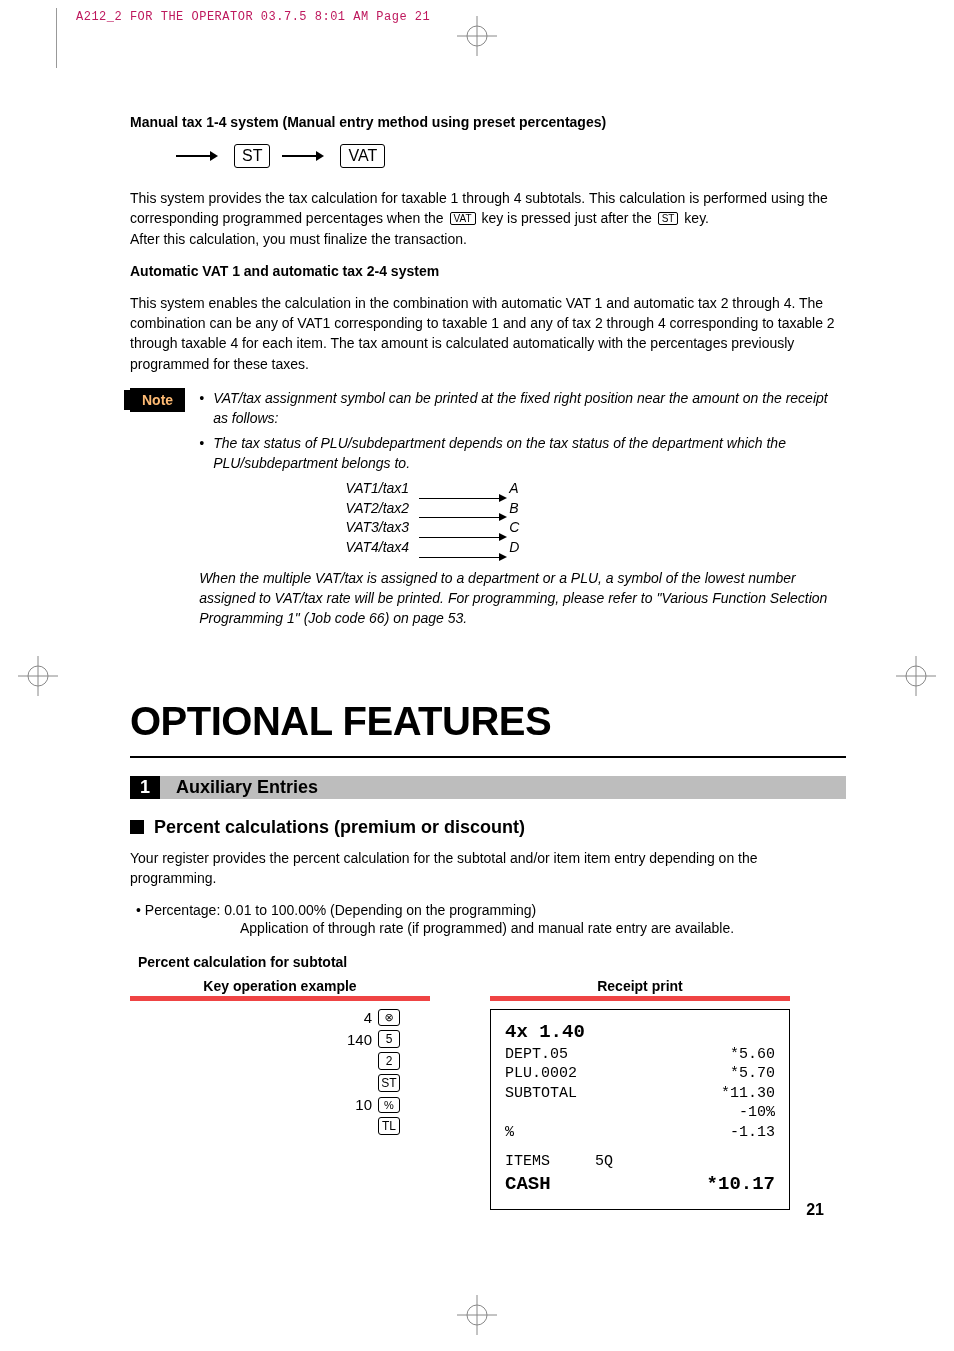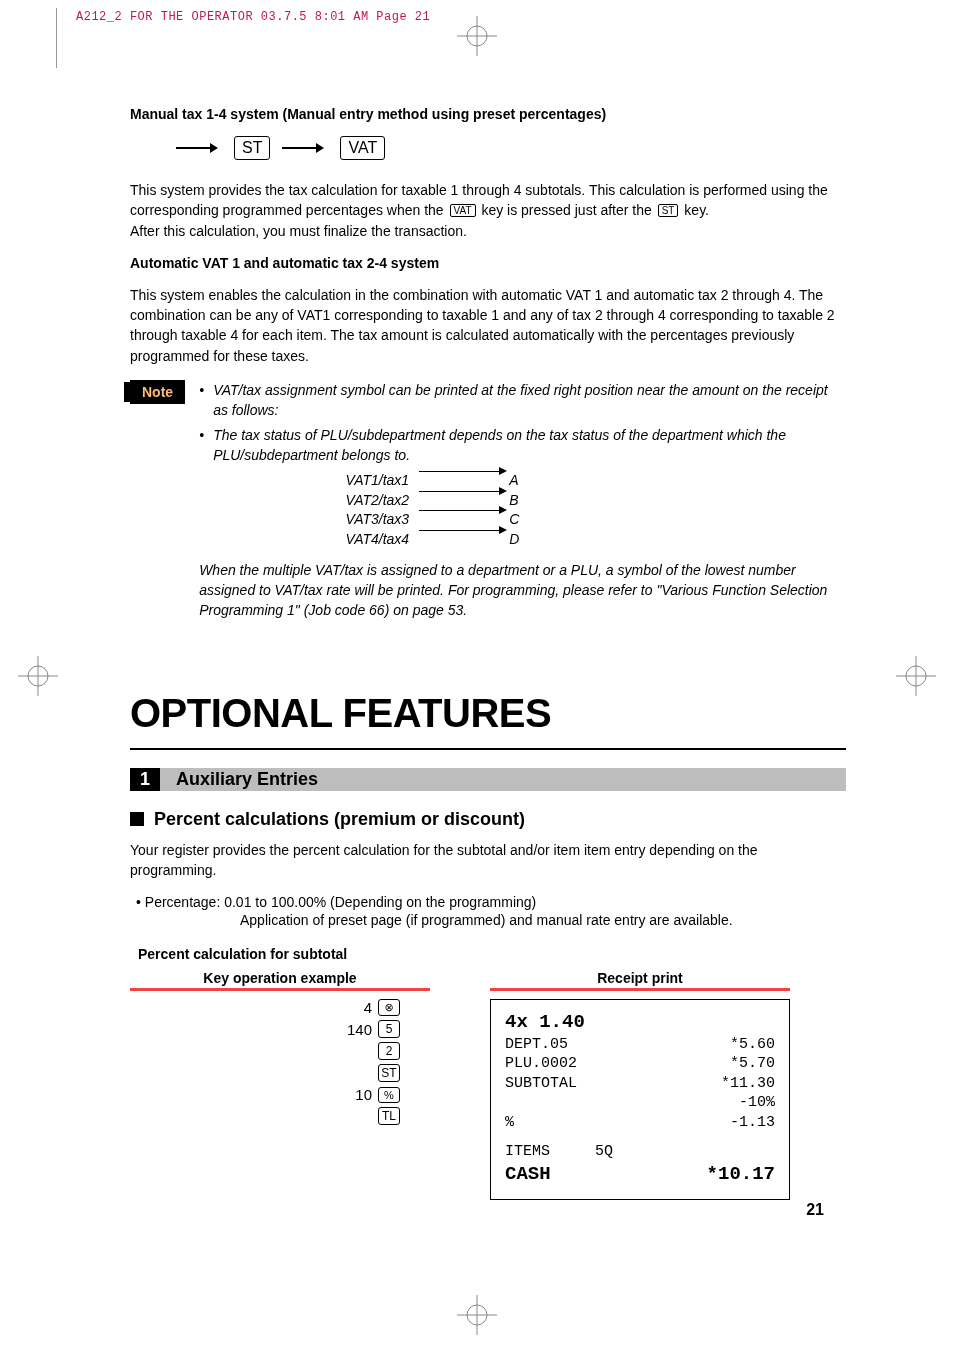--- a/index.html
+++ b/index.html
@@ -7,54 +7,54 @@
   .page { position: relative; width: 954px; height: 1351px; }
   
   .reg { position: absolute; }
   .reg-top { left: 50%; top: 16px; transform: translateX(-50%); }
   .reg-bottom { left: 50%; bottom: 16px; transform: translateX(-50%); }
   .reg-left { left: 18px; top: 50%; transform: translateY(-50%); }
   .reg-right { right: 18px; top: 50%; transform: translateY(-50%); }
   .reg svg { display: block; }
   .film-header { position: absolute; left: 76px; top: 10px; font-family: Liberation Mono, monospace; font-size: 12px; letter-spacing: 0.5px; color: #be185d; }
   .left-rule { position: absolute; left: 56px; top: 8px; width: 1px; height: 60px; background: #999; }
-  .content { position: absolute; left: 130px; top: 106px; width: 716px; }
+  .content { position: absolute; left: 130px; top: 114px; width: 716px; }
   .h3 { font-weight: bold; font-size: 14px; margin-bottom: 14px; }
   .keyseq { display: flex; align-items: center; gap: 12px; margin: 8px 0 20px 46px; }
   .arrow-line { width: 34px; height: 2px; background: #000; position: relative; }
   .arrow-line::after { content: ""; position: absolute; right: -8px; top: -4px; border-left: 8px solid #000; border-top: 5px solid transparent; border-bottom: 5px solid transparent; }
   .arrow-wrap { display:flex; align-items:center; width:46px; }
   .keycap { display: inline-block; border: 1px solid #000; border-radius: 3px; padding: 2px 7px; font-size: 16px; font-family: Arial, sans-serif; background:#fff; }
   .body { font-size: 14px; line-height: 1.45; margin-bottom: 14px; }
   .body .inline-key { border:1px solid #000; border-radius:2px; font-size:10px; padding:0 3px; margin:0 2px; vertical-align: 1px; }
   .note-row { display:flex; align-items:flex-start; gap:14px; margin-top:10px; }
   .note-badge { background:#000; color:#fdba74; font-weight:bold; font-size:14px; padding:2px 10px; border:2px solid #000; position:relative; }
   .note-badge::before { content:""; position:absolute; left:-8px; top:0; bottom:0; width:8px; background:#000; }
   .note-body { font-style: italic; font-size: 14px; line-height: 1.45; flex:1; }
   .note-body ul { list-style: none; }
   .note-body li { position:relative; padding-left: 14px; margin-bottom:4px; }
   .note-body li::before { content:"•"; position:absolute; left:0; }
   .vattable { margin: 6px 0 10px 120px; font-style: italic; font-size:14px; }
-  .vattable .row { display:flex; align-items:flex-start; gap:10px; line-height:1.4; }
+  .vattable .row { display:flex; align-items:flex-end; gap:10px; line-height:1.4; }
   .vattable .lbl { width:90px; text-align:right; }
   .vattable .arrw { width:80px; height:1px; background:#000; position:relative; }
   .vattable .arrw::after { content:""; position:absolute; right:-8px; top:-4px; border-left:8px solid #000; border-top:4.5px solid transparent; border-bottom:4.5px solid transparent; }
   .bigtitle { font-weight:bold; font-size:40px; margin: 70px 0 12px 0; letter-spacing: -0.5px; }
   .rule-full { height:2px; background:#000; margin-bottom:18px; }
   .section-bar { display:flex; align-items:stretch; margin-bottom:18px; }
   .section-num { background:#000; color:#fff; font-weight:bold; font-size:18px; padding:1px 10px; }
   .section-title { background:#bdbdbd; color:#000; font-weight:bold; font-size:18px; padding:1px 16px; flex:1; }
   .subhead { font-weight:bold; font-size:18px; margin: 4px 0 10px 0; }
   .subhead .square { display:inline-block; width:14px; height:14px; background:#000; margin-right:10px; vertical-align: -1px; }
   .bullet-line { font-size:14px; margin: 2px 0 2px 6px; }
   .indent2 { margin-left: 110px; font-size:14px; }
   .h4 { font-weight:bold; font-size:14px; margin: 18px 0 8px 8px; }
   .two-col { display:flex; gap:60px; align-items:flex-start; margin-top:4px; }
   .col { width: 300px; }
-  .col-title { font-weight:bold; font-size:14px; text-align:center; border-bottom:3px solid #ef4444; padding-bottom:2px; margin-bottom:8px; }
+  .col-title { font-weight:bold; font-size:14px; text-align:center; border-bottom:5px solid #ef4444; padding-bottom:2px; margin-bottom:8px; }
   .keyops { display:flex; flex-direction:column; align-items:flex-end; gap:4px; padding-right:30px; font-size:15px; }
   .keyops .row { display:flex; align-items:center; gap:6px; }
   .keyops .num { min-width:36px; text-align:right; font-family: Arial; }
   .keycap.sq { width:22px; text-align:center; padding:1px 0; font-size:12px; border-radius:3px; }
   .keycap.sq.sym { font-size:11px; }
   .receipt-box { border:1px solid #000; padding:10px 14px 12px 14px; font-family: "Courier New", monospace; font-size:15px; line-height:1.3; }
   .receipt-box .ln { display:flex; justify-content:space-between; white-space:pre; }
   .receipt-box .big { font-weight:bold; font-size:19px; }
   .receipt-box .sp { height:10px; }
   .pagenum { position:absolute; right:130px; bottom:132px; font-weight:bold; font-size:16px; }
@@ -156,21 +156,21 @@
 
   <div class="section-bar">
     <div class="section-num">1</div>
     <div class="section-title">Auxiliary Entries</div>
   </div>
 
   <div class="subhead"><span class="square"></span><span>Percent calculations (premium or discount)</span></div>
 
   <p class="body">Your register provides the percent calculation for the subtotal and/or item item entry depending on the programming.</p>
   <div class="bullet-line">• Percentage: 0.01 to 100.00% (Depending on the programming)</div>
-  <div class="indent2">Application of preset page (if programmed) and manual rate entry are available.</div>
+  <div class="indent2">Application of through rate (if programmed) and manual rate entry are available.</div>
 
   <div class="h4">Percent calculation for subtotal</div>
 
   <div class="two-col">
     <div class="col">
       <div class="col-title">Key operation example</div>
       <div class="keyops">
         <div class="row">
               <span class="num">4</span>
               <span class="keycap sq sym">⊗</span>

